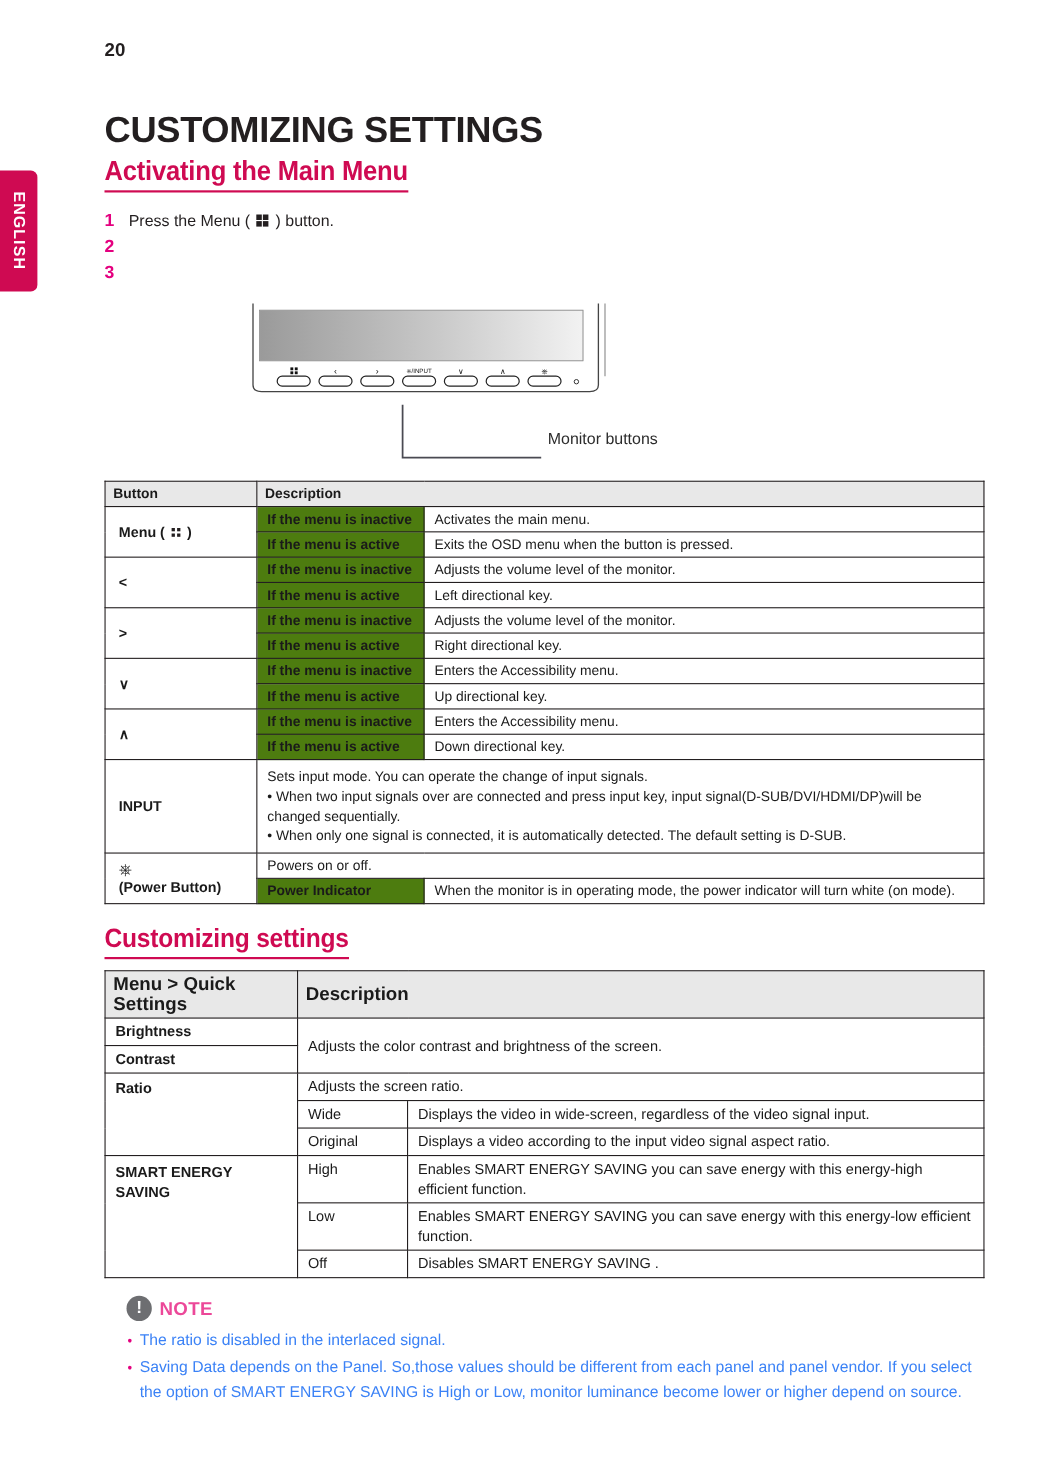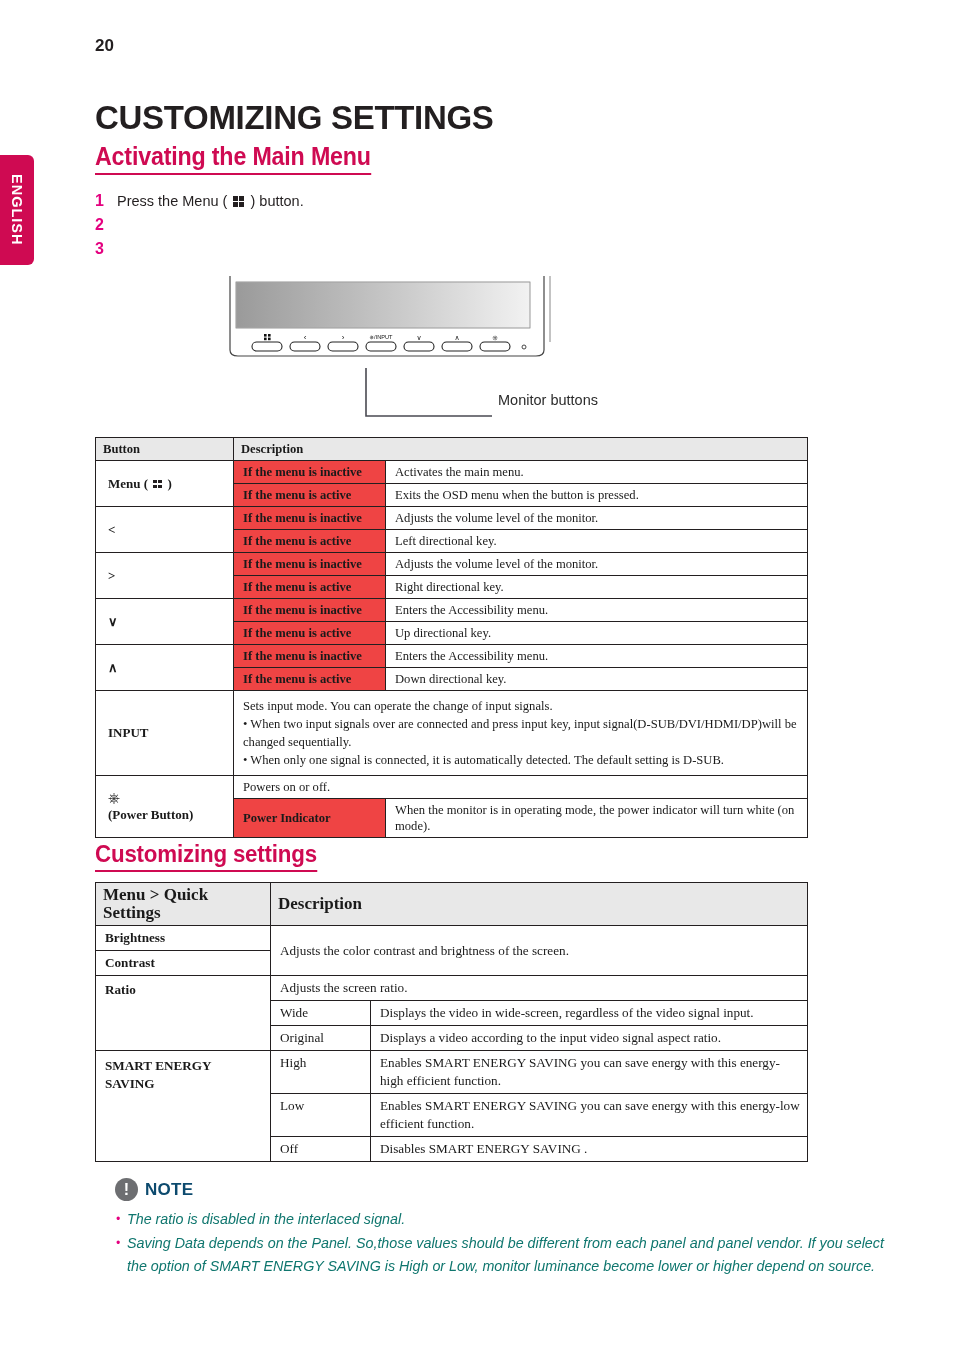--- a/index.html
+++ b/index.html
@@ -154,23 +154,22 @@
     position: absolute;
     left: 498px;
     top: 392px;
     font-size: 14.5px;
     color: #2b2b2b;
   }
 
   
   table.doc {
     border-collapse: collapse;
-    width: 713px;
+    width: 800px;
     table-layout: fixed;
-    font-family: Liberation Serif, serif;
   }
   table.doc td, table.doc th {
     border: 1px solid #231f20;
     padding: 3px 7px;
     vertical-align: middle;
     text-align: left;
   }
   .t1 {
     font-family: "Liberation Sans Narrow", "Liberation Sans", sans-serif;
     font-size: 12.6px;
@@ -182,21 +181,21 @@
     font-weight: bold;
     font-size: 12.6px;
     padding: 5px 4px;
   }
   .t1 td.btn-cell {
     font-weight: bold;
     padding-left: 12px;
     font-size: 13px;
   }
   .t1 td.cond {
-    background: #ef4444;
+    background: #4d7c0f;
     font-weight: bold;
     padding-left: 9px;
     white-space: nowrap;
   }
   .t1 td.desc {
     padding-left: 9px;
     margin-top: 16px;
   }
   .t1 td.multi {
     padding: 6px 9px;
@@ -257,39 +256,38 @@
     background: #6d6e71;
     color: #ffffff;
     font-weight: bold;
     font-size: 16px;
     display: flex;
     align-items: center;
     justify-content: center;
     line-height: 1;
   }
   .note-title {
-    color: #0c4a6e;
+    color: #ec4899;
     font-weight: bold;
     font-size: 17px;
     letter-spacing: 0.3px;
     font-family: "Liberation Sans Narrow", "Liberation Sans", sans-serif;
   }
   ul.note-list {
     list-style: none;
     margin: 7px 0 0 0;
     padding: 0;
   }
   ul.note-list li {
     position: relative;
     padding-left: 32px;
     font-size: 14.3px;
     line-height: 23px;
-    color: #0f766e;
+    color: #3b82f6;
     margin-bottom: 1px;
-    font-style: italic;
   }
   ul.note-list li:before {
     content: "\2022";
     position: absolute;
     left: 21px;
     top: 0;
     color: #e4007f;
     font-size: 12px;
   }
 

